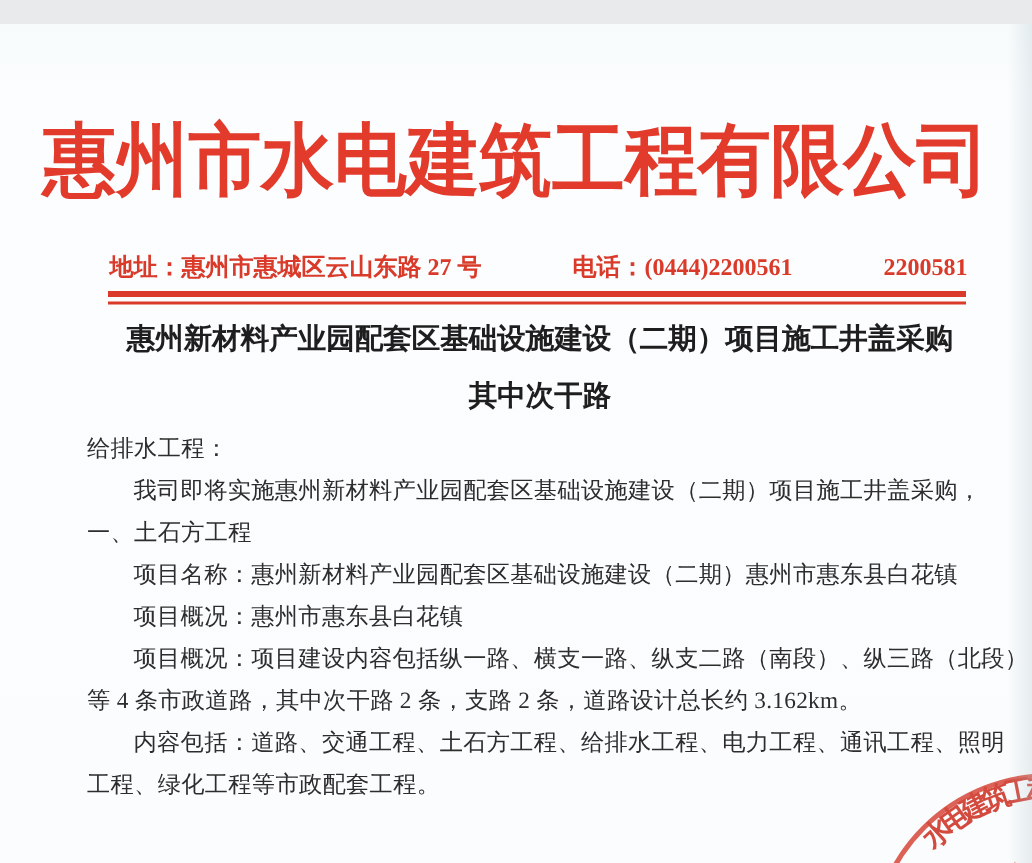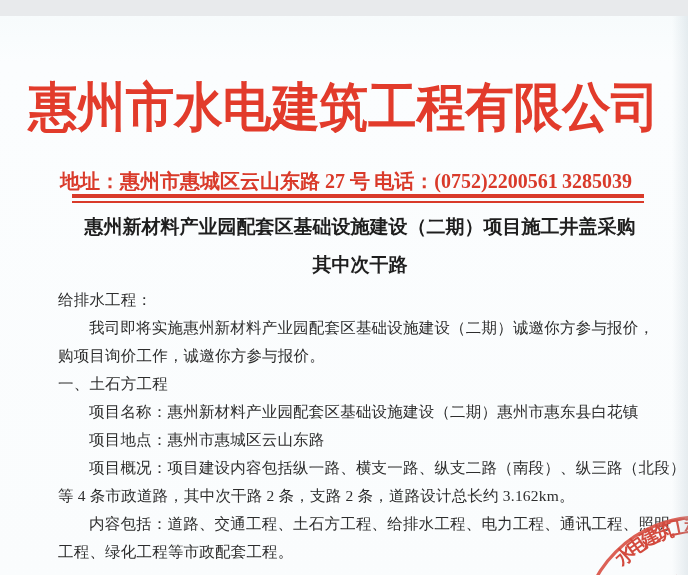--- a/index.html
+++ b/index.html
@@ -19,23 +19,23 @@
   }
   .company-name{
     position:absolute;top:64px;left:0;width:100%;
     margin:0;text-align:center;
     font-size:50px;font-weight:bold;line-height:1.1;
     color:#e23b2b;
     transform:scale(0.97,1.05);
     white-space:nowrap;
   }
   .contact-line{
-    position:absolute;top:152px;left:60px;width:572px;
+    position:absolute;top:152px;left:73px;width:572px;
     display:flex;justify-content:space-between;align-items:baseline;
-    font-size:20px;font-weight:bold;color:#d93a2a;
+    font-size:16px;font-weight:bold;color:#d93a2a;
     white-space:nowrap;
   }
   .rule-thick{position:absolute;top:178px;left:72px;width:572px;height:3.5px;background:#d93a2a;}
   .rule-thin{position:absolute;top:185px;left:72px;width:572px;height:1.5px;background:#d93a2a;}
   .doc-title{
     position:absolute;top:192px;left:0;width:100%;
     text-align:center;color:#1e1e1e;font-weight:bold;
     font-size:19px;line-height:38px;
     white-space:nowrap;
     padding-left:16px;
@@ -56,39 +56,38 @@
 </style>
 </head>
 <body>
 
 <div class="page">
 
   <h1 class="company-name">惠州市水电建筑工程有限公司</h1>
 
   <div class="contact-line">
     <span>地址：惠州市惠城区云山东路 27 号</span>
-    <span>电话：(0752)2200561</span>
-    <span>3285039</span>
+    <span>电话：(0444)2200561</span>
+    <span>2200581</span>
   </div>
 
   <div class="rule-thick"></div>
   <div class="rule-thin"></div>
 
   <div class="doc-title">
     <div>惠州新材料产业园配套区基础设施建设（二期）项目施工井盖采购</div>
     <div>其中次干路</div>
   </div>
 
   <div class="body-text">
     <div class="line">给排水工程：</div>
-    <div class="line indent">我司即将实施惠州新材料产业园配套区基础设施建设（二期）诚邀你方参与报价，</div>
-    <div class="line">购项目询价工作，诚邀你方参与报价。</div>
+    <div class="line indent">我司即将实施惠州新材料产业园配套区基础设施建设（二期）项目施工井盖采购，</div>
     <div class="line">一、土石方工程</div>
     <div class="line indent">项目名称：惠州新材料产业园配套区基础设施建设（二期）惠州市惠东县白花镇</div>
-    <div class="line indent">项目地点：惠州市惠城区云山东路</div>
+    <div class="line indent">项目概况：惠州市惠东县白花镇</div>
     <div class="line indent">项目概况：项目建设内容包括纵一路、横支一路、纵支二路（南段）、纵三路（北段）</div>
     <div class="line">等 4 条市政道路，其中次干路 2 条，支路 2 条，道路设计总长约 3.162km。</div>
     <div class="line indent">内容包括：道路、交通工程、土石方工程、给排水工程、电力工程、通讯工程、照明</div>
     <div class="line">工程、绿化工程等市政配套工程。</div>
   </div>
 
   <svg class="seal" viewBox="0 0 300 300" aria-hidden="true">
     <circle cx="145" cy="130" r="119" fill="none" stroke="#d95448" stroke-width="3.2" opacity="0.92"></circle>
     <text text-anchor="middle" transform="translate(74.1,54.0) rotate(-43)">水</text>
     <text text-anchor="middle" transform="translate(85.3,44.8) rotate(-35)">电</text>

